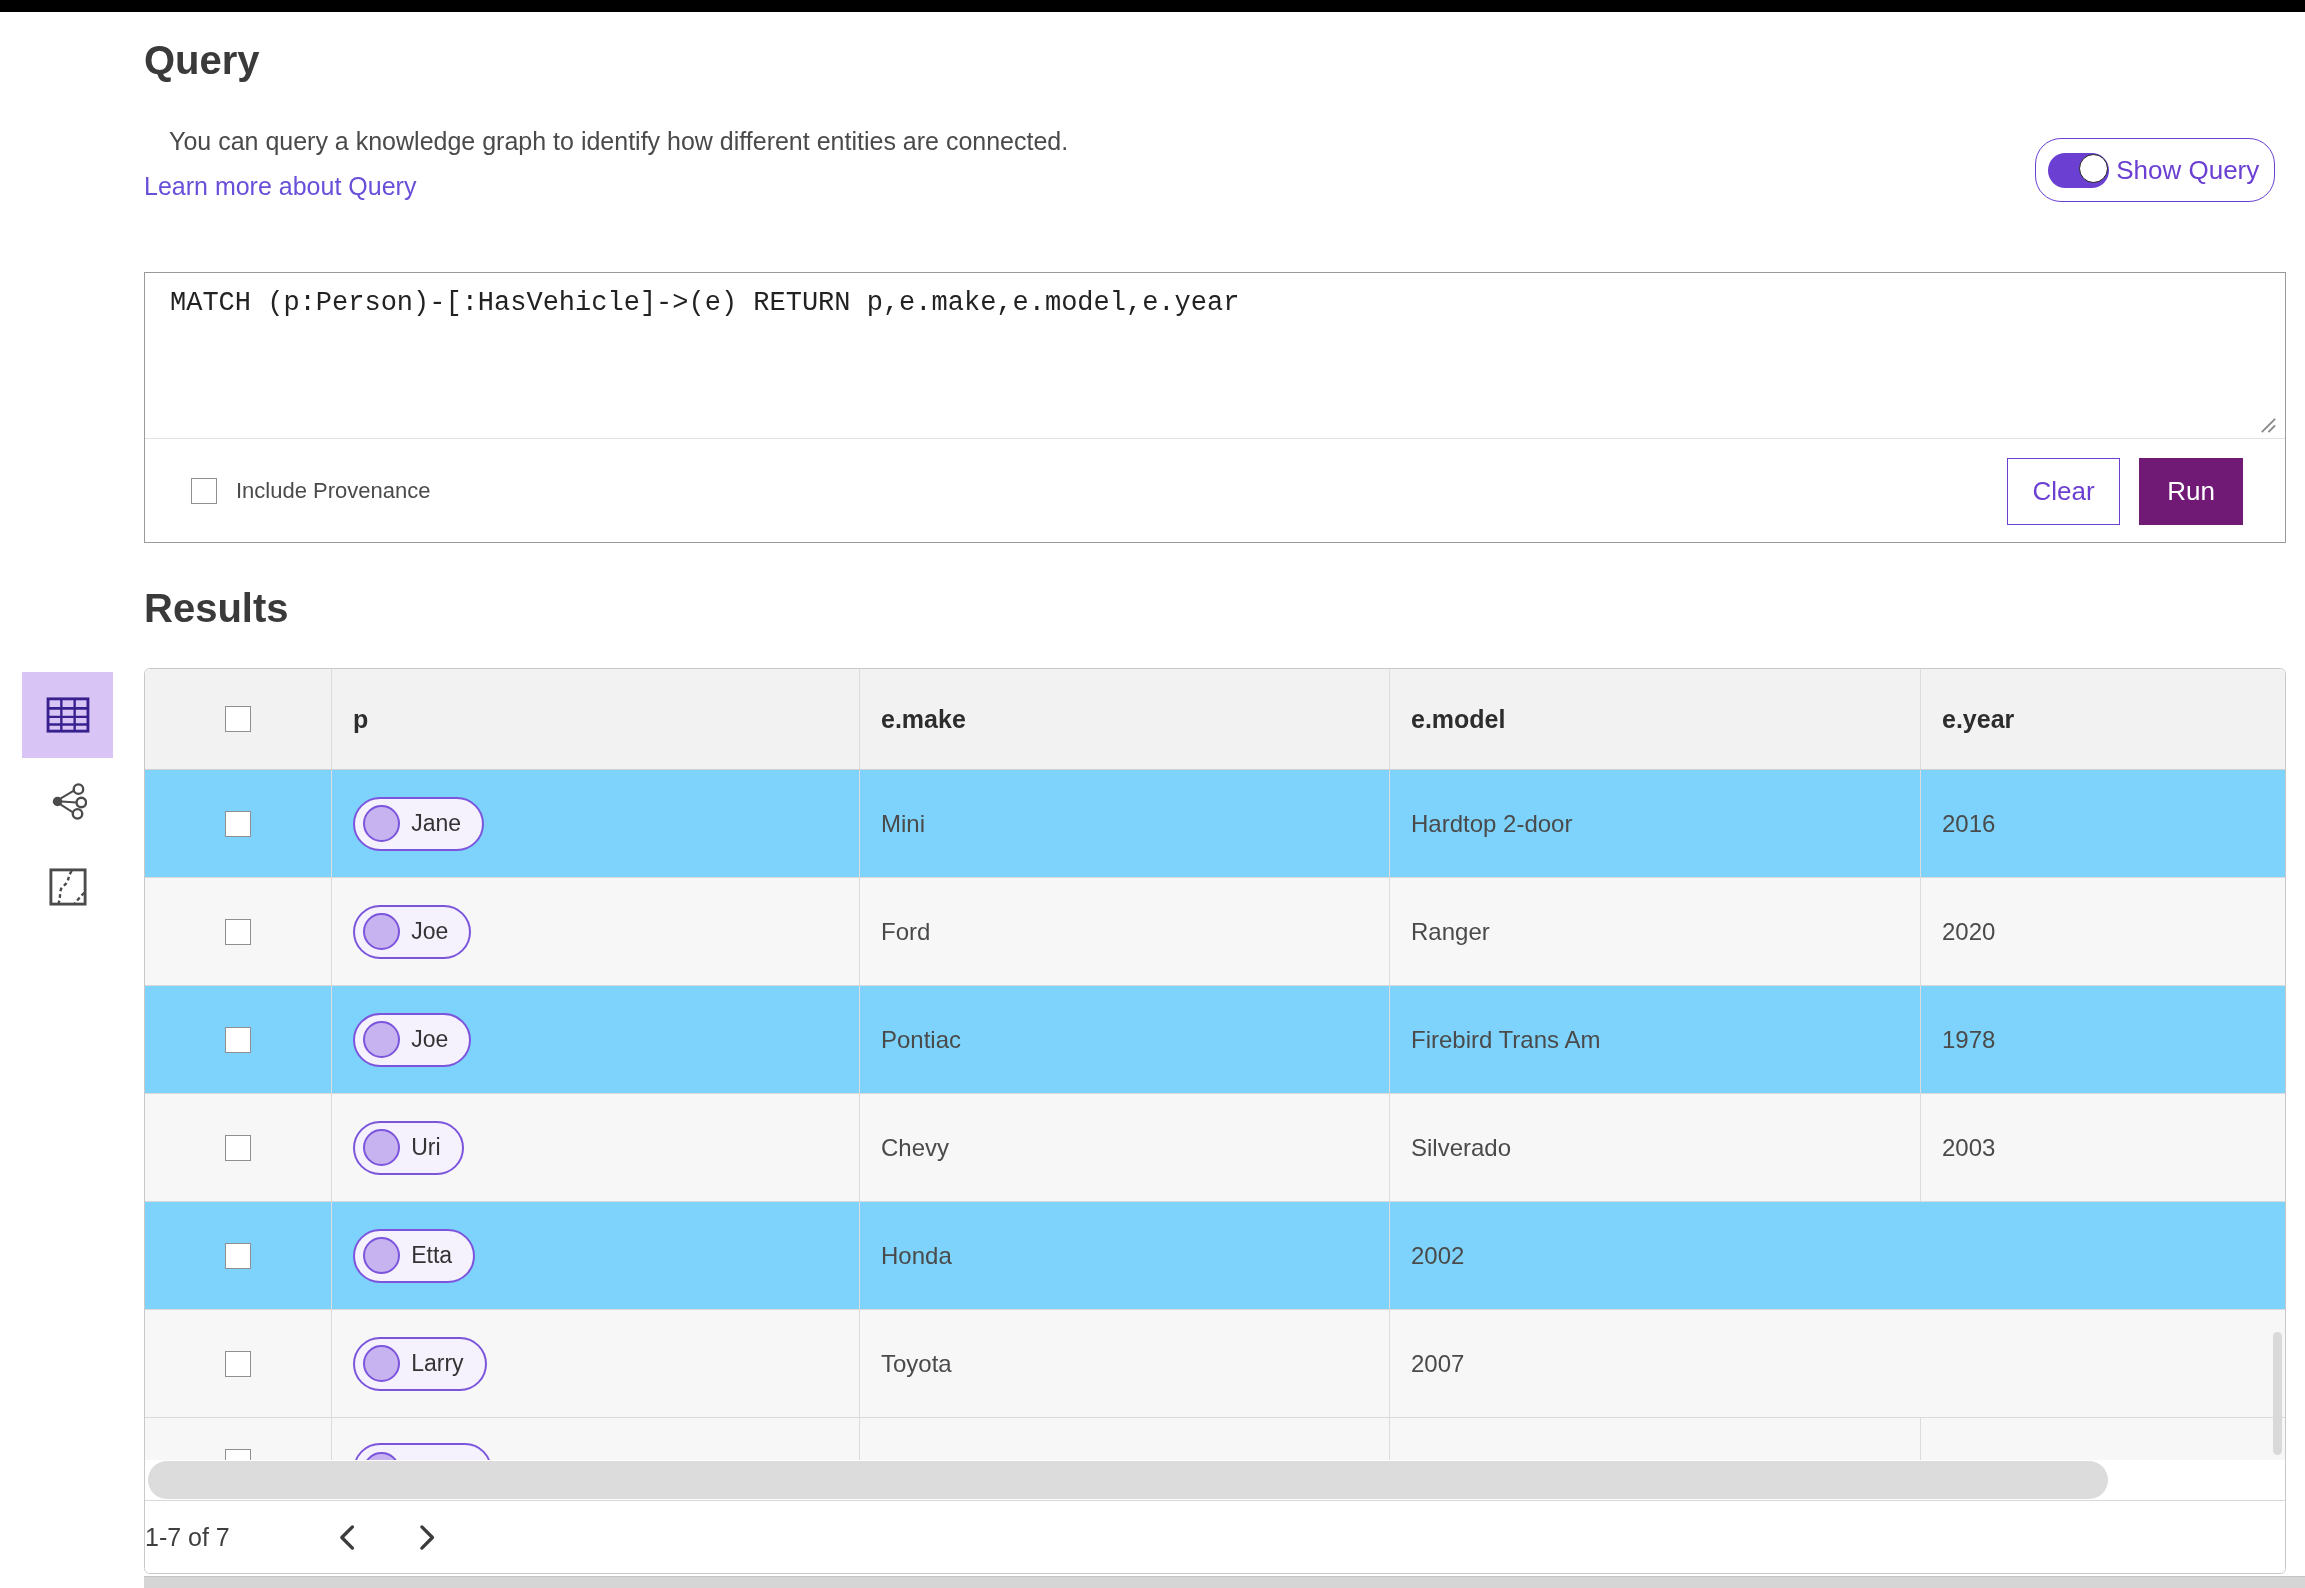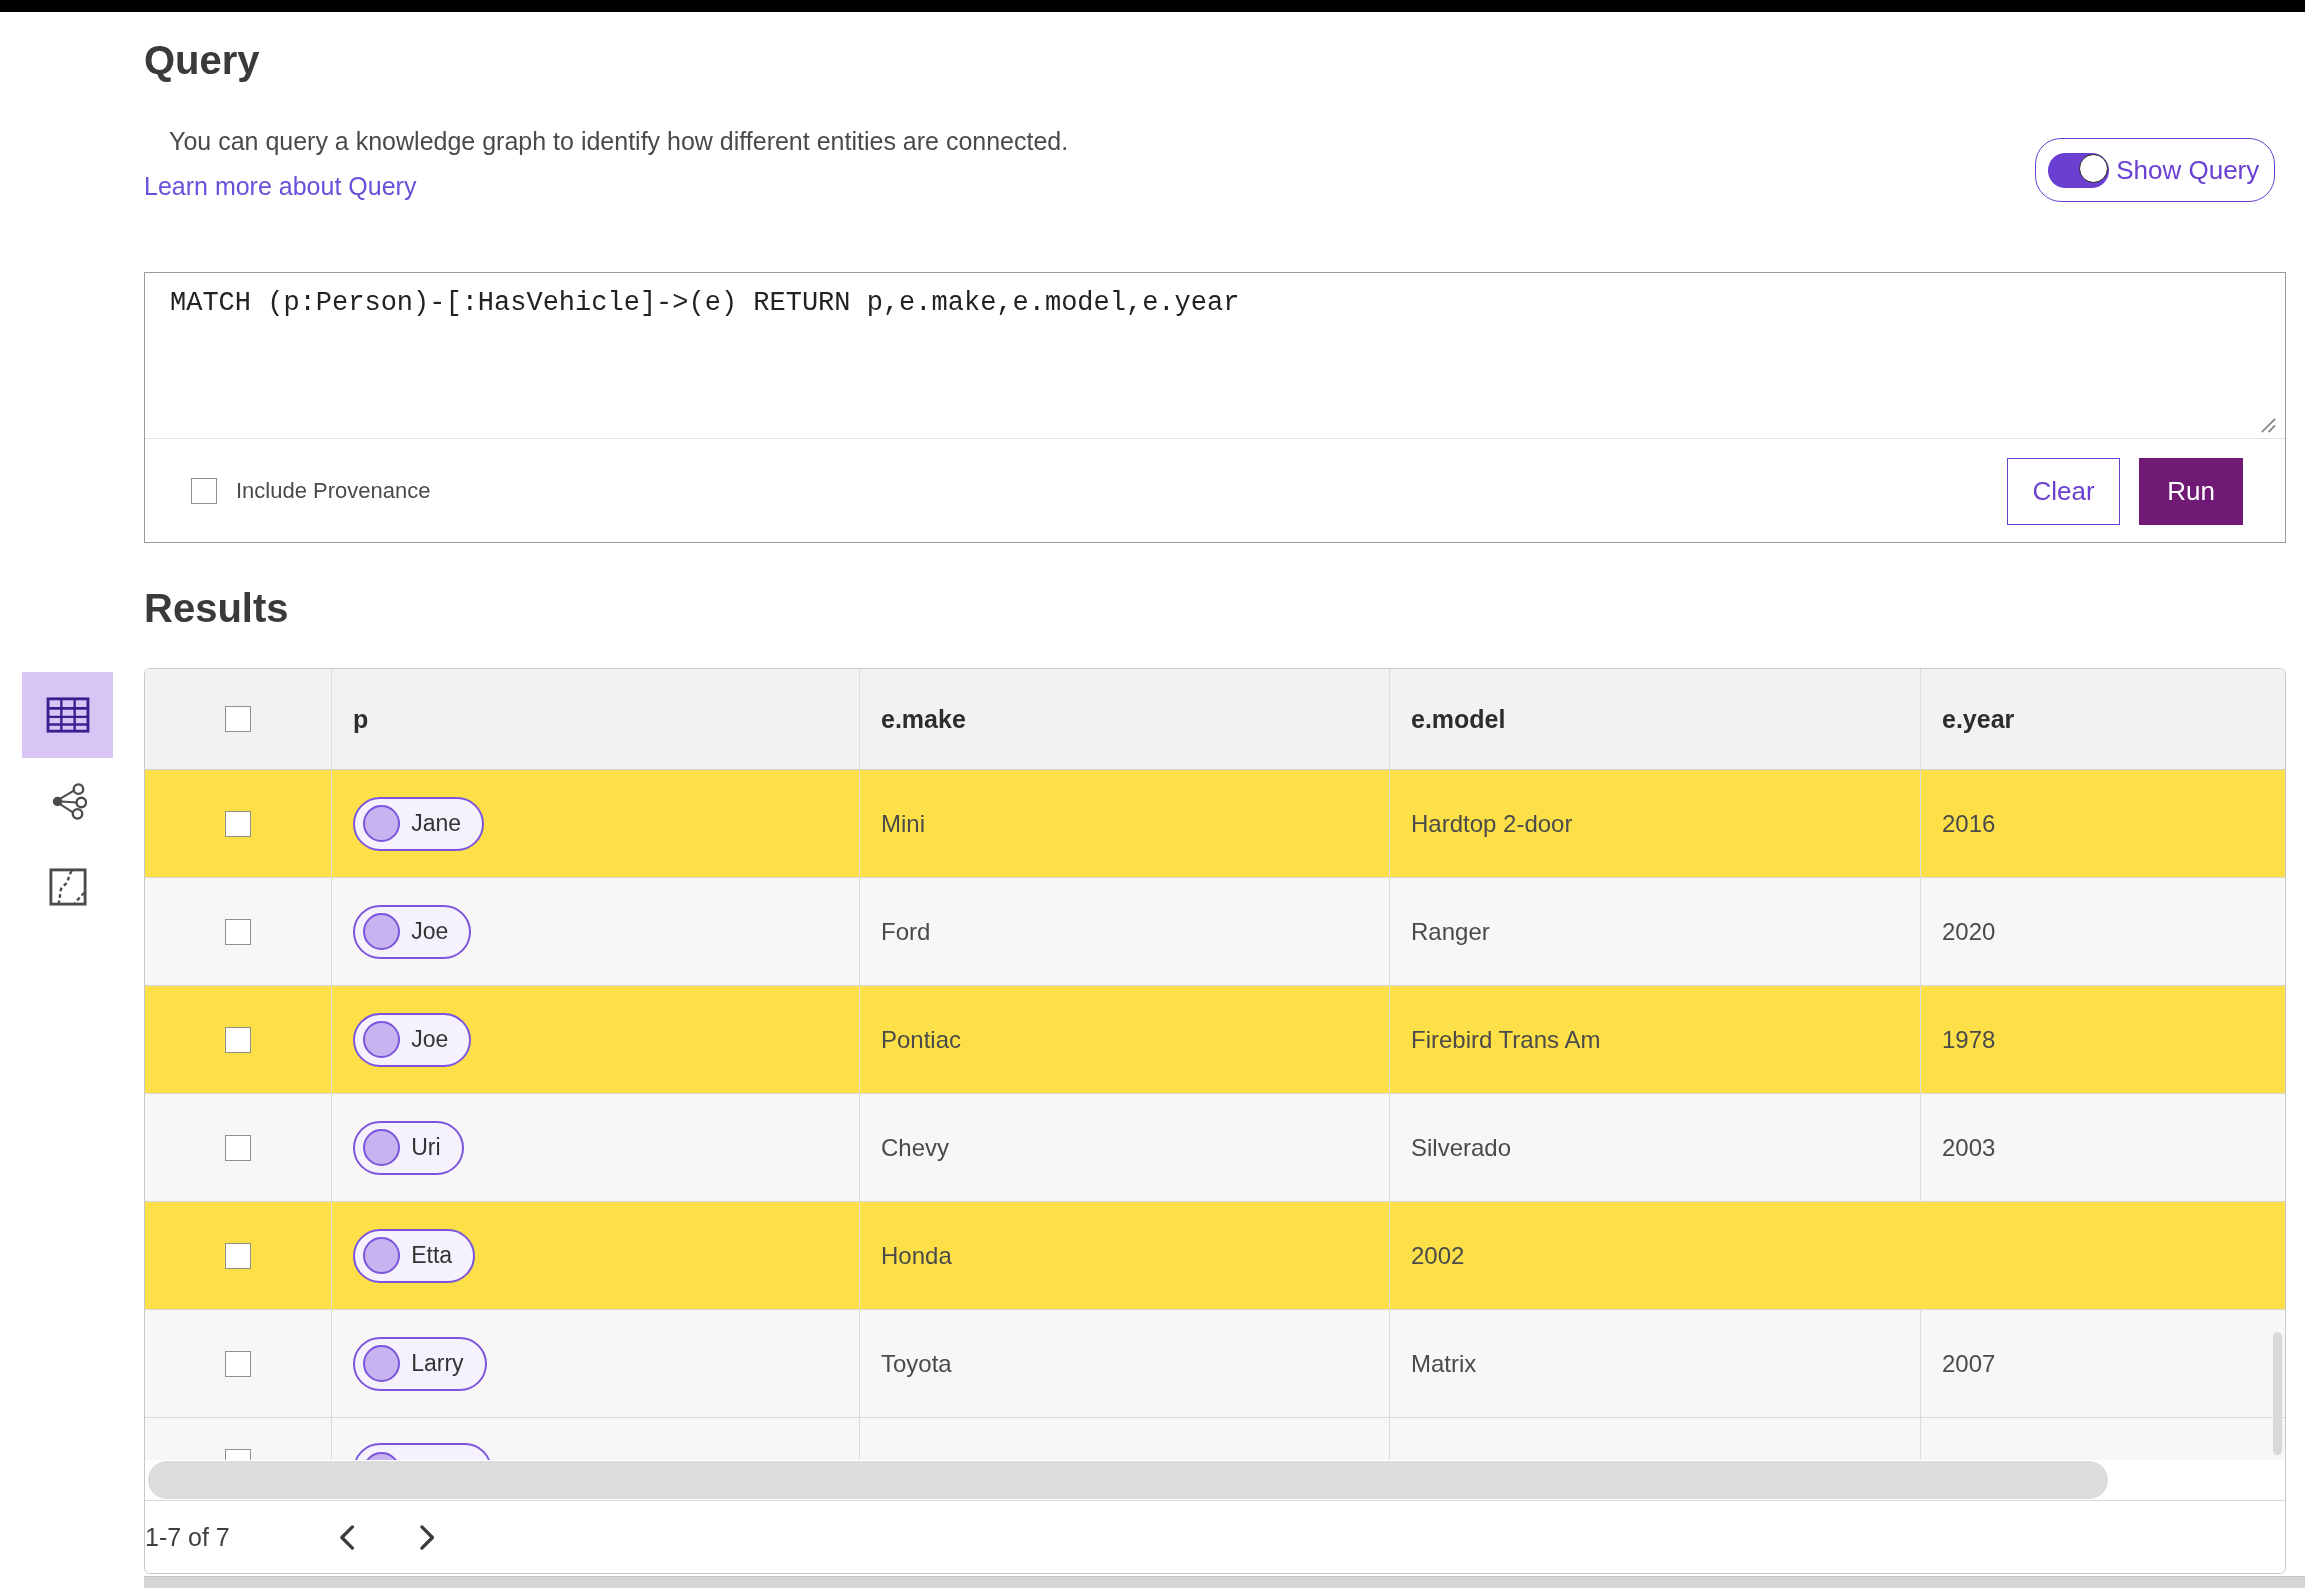--- a/index.html
+++ b/index.html
@@ -70,21 +70,21 @@
   }
   .tgrid { display:grid; grid-template-columns:187px 528px 530px 531px 1fr; }
   .thead { height:101px; background:#f2f2f2; border-bottom:1.9px solid #cfcfcf; }
   .thead .cell { font-weight:bold; font-size:25px; color:#2d2d2d; }
   .cell {
     display:flex; align-items:center; padding-left:21px;
     border-right:1px solid #dcdcdc; font-size:24px; color:#4a4a4a; overflow:hidden;
   }
   .cell:last-child { border-right:none; }
   .cell.c-check { justify-content:center; padding-left:0; }
-  .trow { height:108px; border-bottom:1px solid #d9d9d9; background:#fde047; }
+  .trow { height:108px; border-bottom:1px solid #d9d9d9; background:#7dd3fc; }
   .trow:nth-child(odd) { background:#f7f7f7; }
   .trow-partial { height:44px; background:#f7f7f7; overflow:hidden; }
   .trow-partial .cell { align-items:flex-start; height:44px; }
   .trow-partial .checkbox { margin-top:31px; }
   .trow-partial .entity-pill { margin-top:25px; }
 
   .entity-pill {
     display:inline-flex; align-items:center; height:54px; border-radius:27px;
     border:2.9px solid #7c55dd; background:#f5f1fd; padding:0 21px 0 7.7px; cursor:pointer;
   }
@@ -269,21 +269,20 @@
     <div class="cell c-check">
         <span class="checkbox"></span>
       </div>
     <div class="cell">
       <span class="entity-pill">
         <span class="entity-dot"></span>
         <span class="pill-label">Larry</span>
       </span>
     </div>
     <div class="cell">Toyota</div>
-    <div class="cell">Matrix</div>
     <div class="cell">2007</div>
   </div>
 
   <div class="tgrid trow-partial">
     <div class="cell c-check">
         <span class="checkbox"></span>
       </div>
     <div class="cell">
       <span class="entity-pill">
         <span class="entity-dot"></span>

